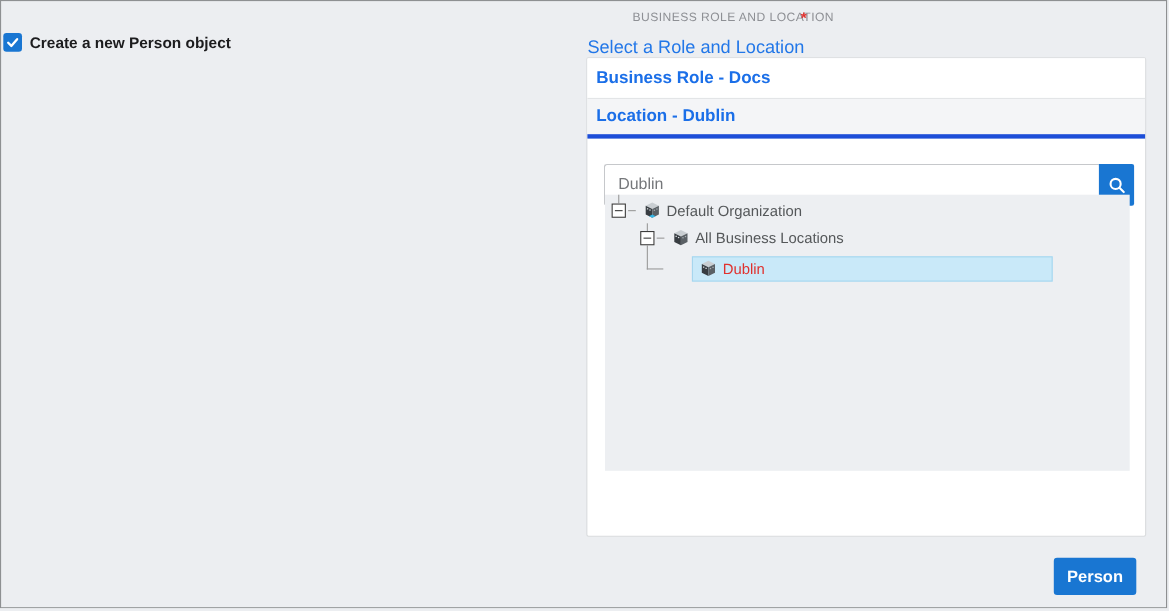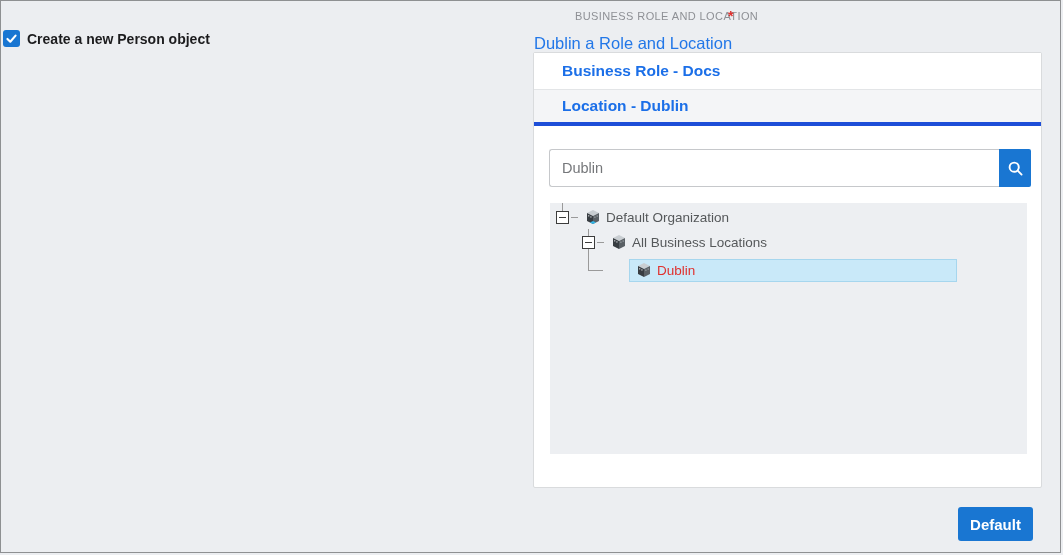--- a/index.html
+++ b/index.html
@@ -12,31 +12,31 @@
   .cp-label{margin-left:7px;font-size:14px;font-weight:bold;color:#1c1c1e;}
 
   
   .field-label{position:absolute;left:546px;top:9px;font-size:11px;letter-spacing:.4px;color:#8e9095;font-weight:500;margin-left:28px;}
   .required{position:absolute;left:727px;top:7px;font-size:14px;font-weight:bold;color:#e0312e;}
 
   .panel-heading{position:absolute;left:533px;top:33px;font-size:16.5px;color:#2277e8;}
 
   
   .card{position:absolute;left:532px;top:51px;width:509px;height:436px;background:#ffffff;border:1px solid #d9dbdd;border-radius:2px;}
-  .acc{position:absolute;left:0;width:100%;display:flex;align-items:center;padding-left:28px;font-size:15.5px;font-weight:bold;color:#1b6fe8;cursor:pointer;}
+  .acc{position:absolute;left:0;width:100%;display:flex;align-items:center;padding-left:8px;font-size:15.5px;font-weight:bold;color:#1b6fe8;cursor:pointer;}
   .acc1{top:0;height:37px;background:#ffffff;border-bottom:1px solid #e3e5e7;}
   .acc2{top:37px;height:36px;background:#f4f5f7;border-bottom:4px solid #1d4ed8;}
 
   
   .search-row{position:absolute;left:15px;top:96px;width:482px;height:38px;display:flex;}
   .search-input{width:450px;height:38px;border:1px solid #c6c8cb;border-right:none;border-radius:3px 0 0 3px;padding:0 12px;font-size:14.5px;color:#75777a;outline:none;background:#fff;}
   .search-btn{width:32px;height:38px;border:none;background:#1976d2;border-radius:0 2px 2px 0;display:flex;align-items:center;justify-content:center;cursor:pointer;padding:0;}
 
   
-  .tree{position:absolute;left:16px;top:150px;width:477px;height:251px;background:#edeff2;text-align:right;}
+  .tree{position:absolute;left:16px;top:124px;width:477px;height:251px;background:#edeff2;text-align:right;}
   .conn{position:absolute;background:#9a9a9a;}
   .expander{position:absolute;width:13px;height:13px;background:#fff;border:1px solid #3c3c3c;display:flex;align-items:center;justify-content:center;cursor:pointer;}
   .minus{width:7px;height:1px;background:#3c3c3c;}
   .ticon{position:absolute;width:16px;height:16px;}
   .tlabel{position:absolute;font-size:13.5px;color:#55585a;white-space:nowrap;cursor:default;}
   .sel-row{position:absolute;left:79px;top:56px;width:328px;height:23px;background:#c9e9f9;border:1px solid #a6d6ee;cursor:pointer;}
   .tlabel.selected{color:#e0312e;}
 
   .select-btn{position:absolute;left:957px;top:506px;width:75px;height:34px;background:#1976d2;border:none;border-radius:3px;color:#fff;font-size:15px;font-weight:bold;cursor:pointer;}
 </style>
@@ -50,21 +50,21 @@
       <svg width="13" height="13" viewBox="0 0 16 16">
           <polyline points="3,8.5 6.5,12 13,4.5" fill="none" stroke="#ffffff" stroke-width="2.6" stroke-linecap="round" stroke-linejoin="round"></polyline>
         </svg>
     </span>
     <span class="cp-label">Create a new Person object</span>
   </label>
 
   <span class="field-label">BUSINESS ROLE AND LOCATION</span>
   <span class="required">*</span>
 
-  <div class="panel-heading">Dublin a Role and Location</div>
+  <div class="panel-heading">Select a Role and Location</div>
 
   <div class="card">
 
     <div class="acc acc1">
       <span>Business Role - Docs</span>
     </div>
     <div class="acc acc2">
       <span>Location - Dublin</span>
     </div>
 
@@ -124,15 +124,15 @@
         <rect x="3.1" y="6.3" width="1.2" height="1.1" fill="#dfe3e6"></rect>
           <rect x="5.3" y="7.4" width="1.2" height="1.1" fill="#dfe3e6"></rect>
         <rect x="9.3" y="7.6" width="1.2" height="1.1" fill="#aab1b6"></rect>
           <rect x="11.6" y="6.5" width="1.2" height="1.1" fill="#aab1b6"></rect>
       </svg>
       <span class="tlabel selected" style="left:107px;top:60px;">Dublin</span>
 
     </div>
   </div>
 
-  <button class="select-btn">Default</button>
+  <button class="select-btn">Person</button>
 
 </div>
 
 </body></html>

